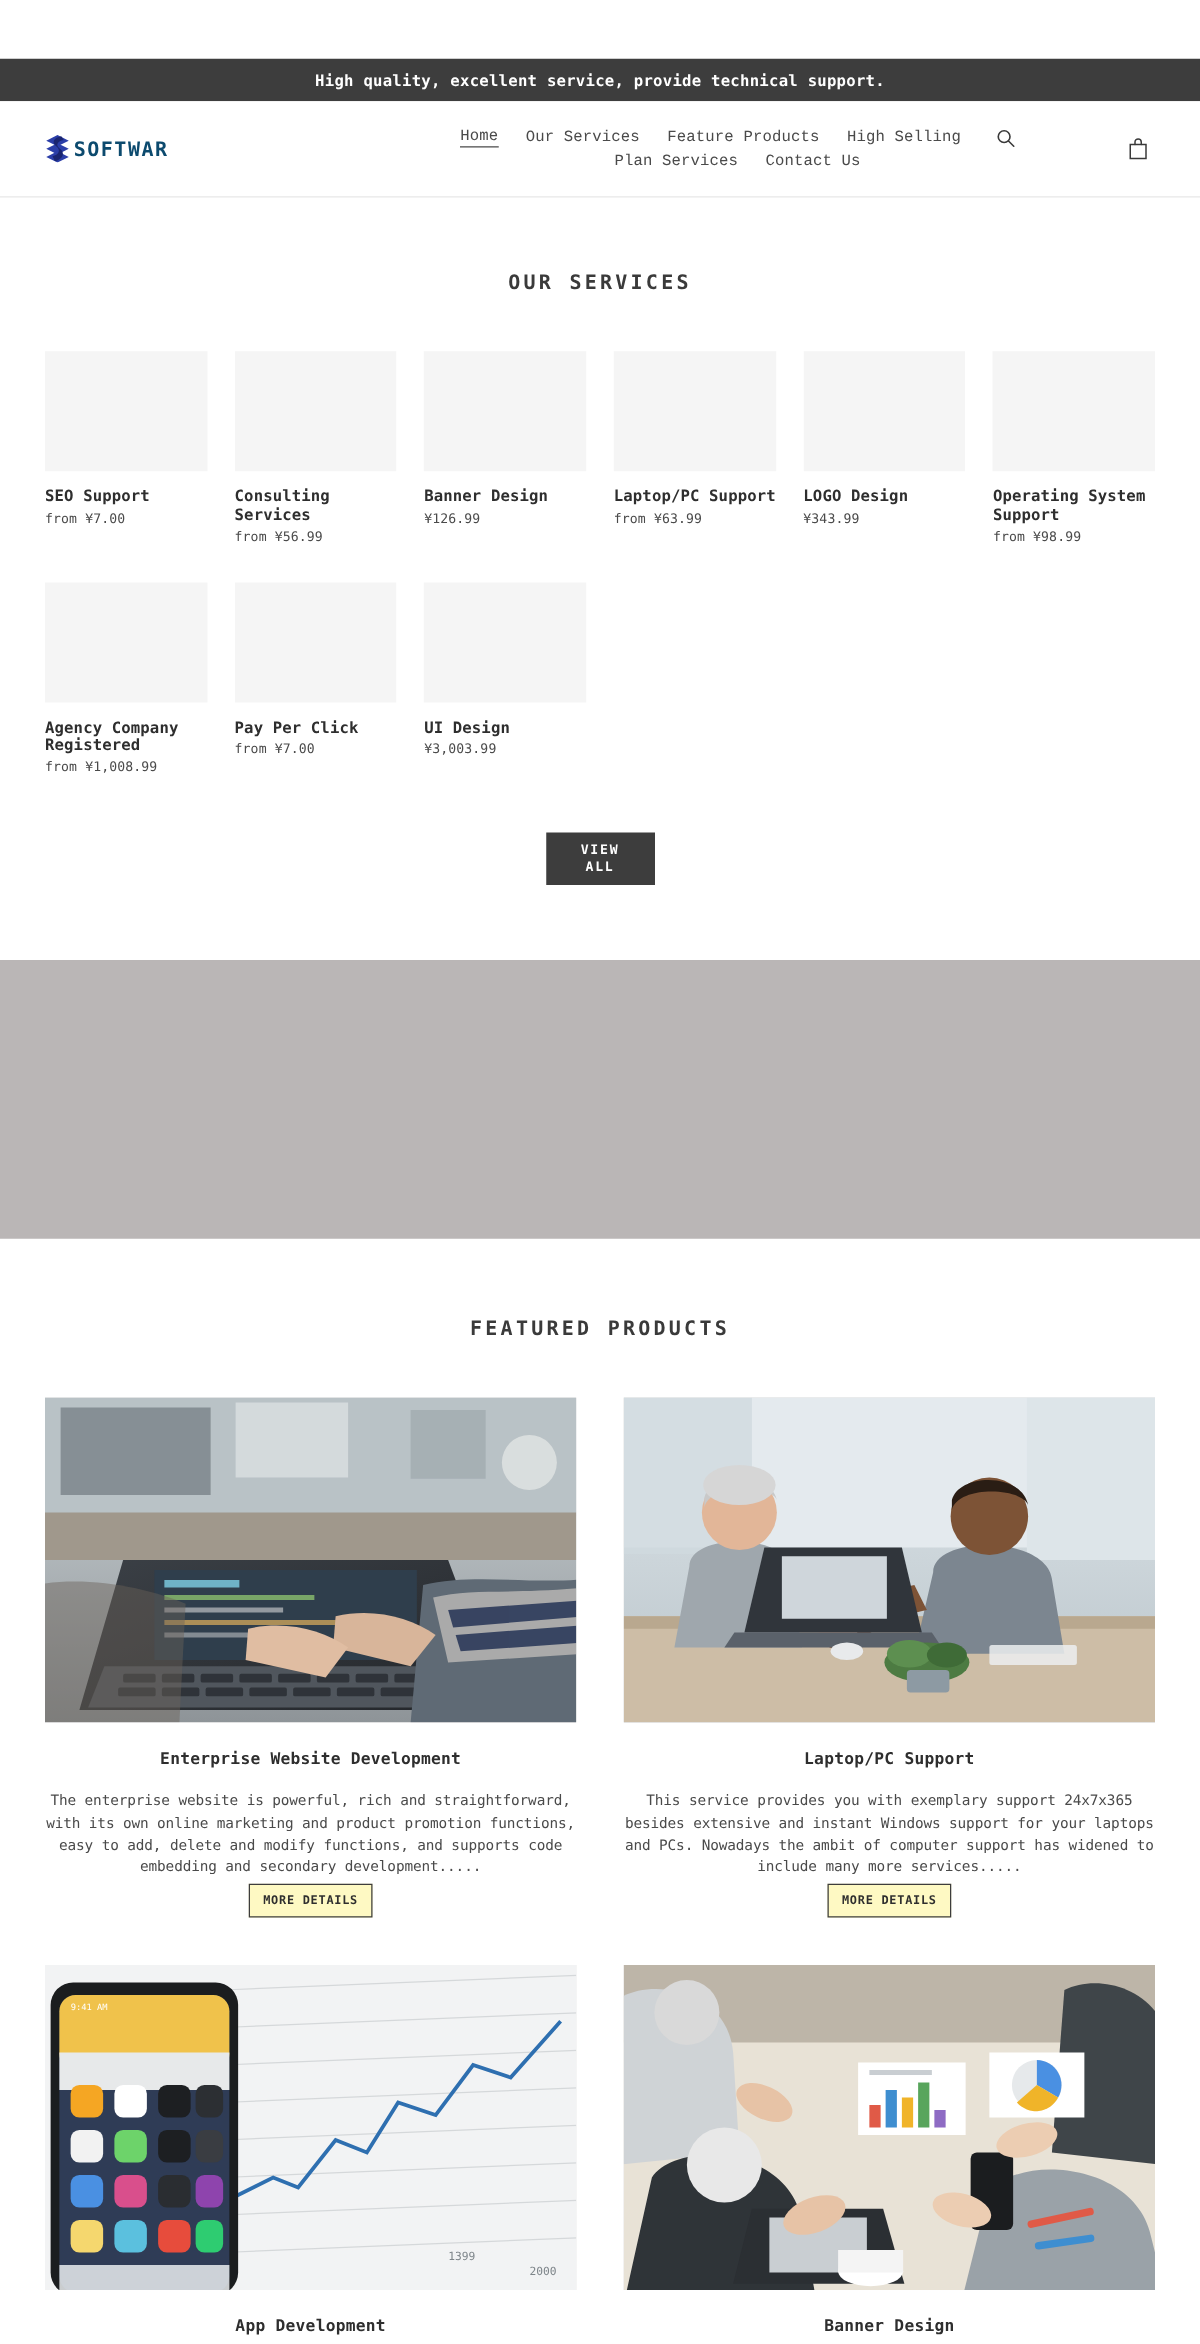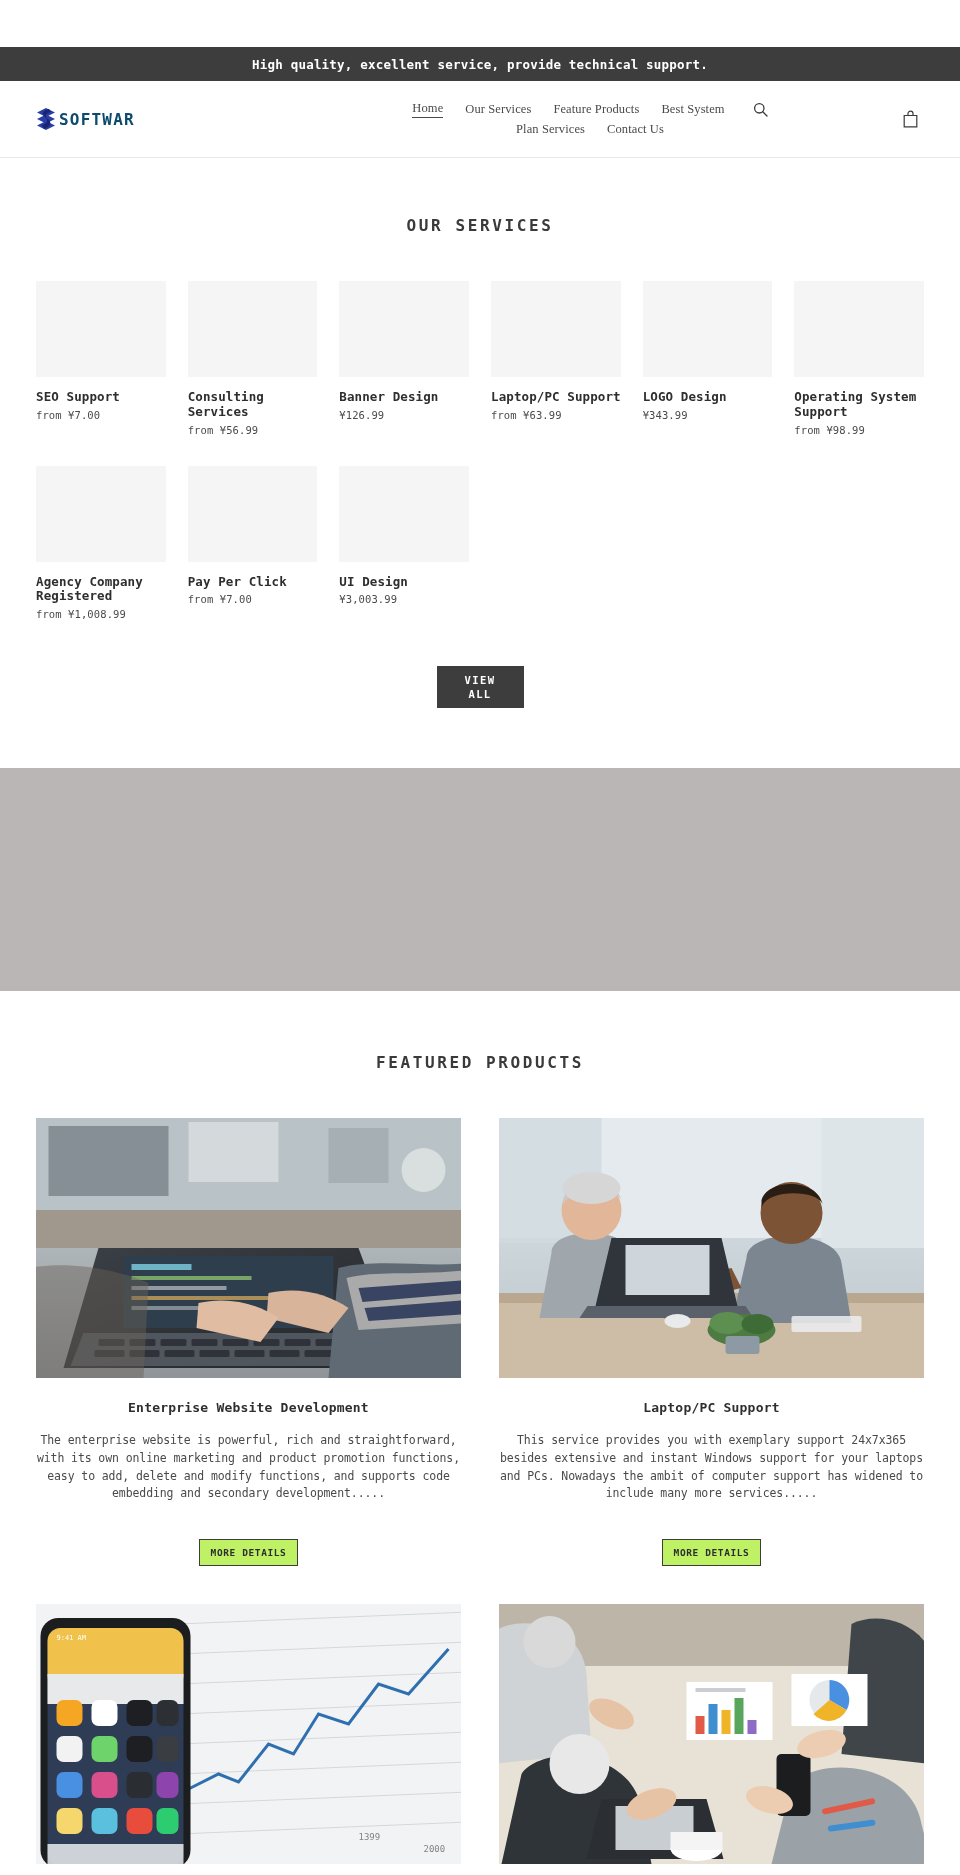--- a/index.html
+++ b/index.html
@@ -75,21 +75,21 @@
     justify-content: center;
     gap: 22px;
   }
   .nav-link {
     font-size: 12.5px;
     color: #4a4a4a;
     text-decoration: none;
     letter-spacing: 0.1px;
     white-space: nowrap;
     cursor: pointer;
-    font-family: Liberation Serif, serif;
+    font-family: Liberation Mono, monospace;
   }
   .nav-link.active {
     border-bottom: 1px solid #4a4a4a;
     padding-bottom: 1px;
   }
   .search-btn {
     display: inline-flex;
     align-items: center;
     justify-content: center;
     background: none;
@@ -216,22 +216,22 @@
   }
   .feat-desc {
     margin-top: 17px;
     font-size: 11.5px;
     line-height: 1.55;
     color: #4a4a4a;
     text-align: center;
     letter-spacing: -0.1px;
   }
   .details-btn {
-    margin-top: 36px;
-    background: #bef264;
+    margin-top: 4px;
+    background: #fef9c3;
     border: 1px solid #3d3d3d;
     color: #2e2e2e;
     font-size: 9.5px;
     font-weight: bold;
     letter-spacing: 0.6px;
     padding: 7px 11px;
     cursor: pointer;
     font-family: "DejaVu Sans Mono", monospace;
   }
 </style>
@@ -252,21 +252,21 @@
       <path d="M13 1 C7 2, 5 6, 9 9 C13 12, 11 16, 6 17 L8 21 C15 19, 16 14, 12 11 C8 8, 10 5, 15 4 Z" fill="#1a2570"></path>
     </svg>
     <span class="logo-text">SOFTWAR</span>
   </a>
 
   <nav class="nav-wrap">
     <div class="nav-row">
       <a class="nav-link active">Home</a>
       <a class="nav-link">Our Services</a>
       <a class="nav-link">Feature Products</a>
-      <a class="nav-link">Best System</a>
+      <a class="nav-link">High Selling</a>
       <button class="search-btn">
         <svg width="15" height="15" viewBox="0 0 15 15" fill="none" stroke="#3a3a3a" stroke-width="1.3">
           <circle cx="6.3" cy="6.3" r="4.7"></circle>
           <line x1="9.8" y1="9.8" x2="14" y2="14" stroke-linecap="round"></line>
         </svg>
       </button>
     </div>
     <div class="nav-row">
       <a class="nav-link">Plan Services</a>
       <a class="nav-link">Contact Us</a>

